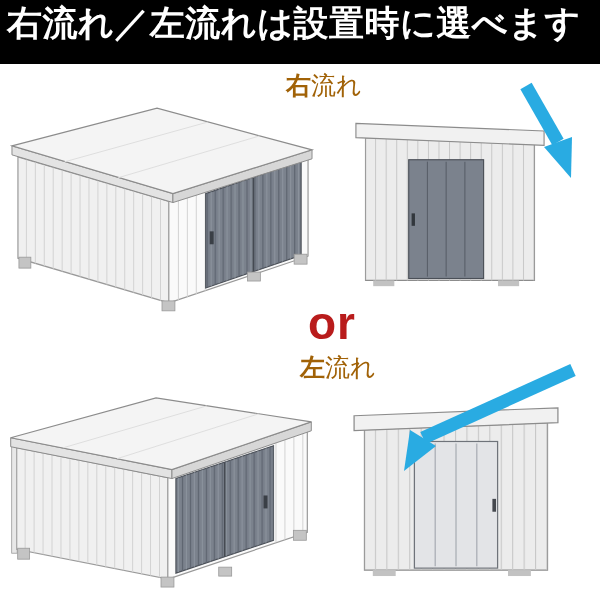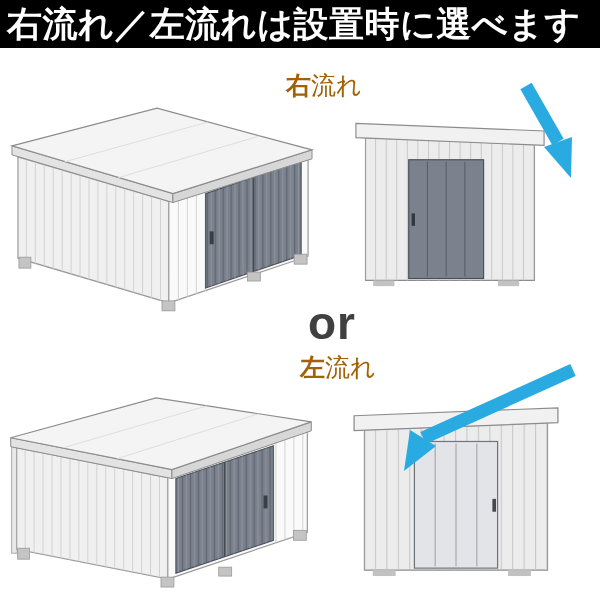--- a/index.html
+++ b/index.html
@@ -1,31 +1,31 @@
 <!DOCTYPE html>
 <html><head>
 <meta charset="utf-8">
 <style>
   * { margin:0; padding:0; box-sizing:border-box; }
   html,body { background:#ffffff; }
   body { font-family:"Liberation Sans","DejaVu Sans",sans-serif; }
   .stage { position:relative; width:600px; height:600px; background:#ffffff; overflow:hidden; }
 
-  .banner { position:absolute; left:0; top:0; width:600px; height:48px; background:#000000;
-            display:flex; align-items:flex-end; }
+  .banner { position:absolute; left:0; top:0; width:600px; height:64px; background:#000000;
+            display:flex; align-items:flex-start; }
   .banner h1 { color:#ffffff; font-size:35px; font-weight:700; padding-left:7px;
                letter-spacing:0.5px; white-space:nowrap; }
 
   .flow-label { position:absolute; font-size:25px; color:#a16207; white-space:nowrap; line-height:1.1; }
   .flow-label .b { font-weight:800; }
   .flow-label.right { left:286px; top:72px; }
   .flow-label.left  { left:300px; top:354px; }
 
   .or { position:absolute; left:308px; top:296px; font-size:46px; font-weight:800;
-        color:#404040; letter-spacing:1px; }
+        color:#b91c1c; letter-spacing:1px; }
 
   svg.illu { position:absolute; display:block; }
   .iso-right   { left:8px;   top:102px; }
   .front-right { left:354px; top:108px; }
   .arrow-right { left:516px; top:80px;  z-index:3; }
   .iso-left    { left:2px;   top:384px; }
   .front-left  { left:352px; top:392px; }
   .arrow-left  { left:348px; top:360px; z-index:3; }
 </style>
 </head>

